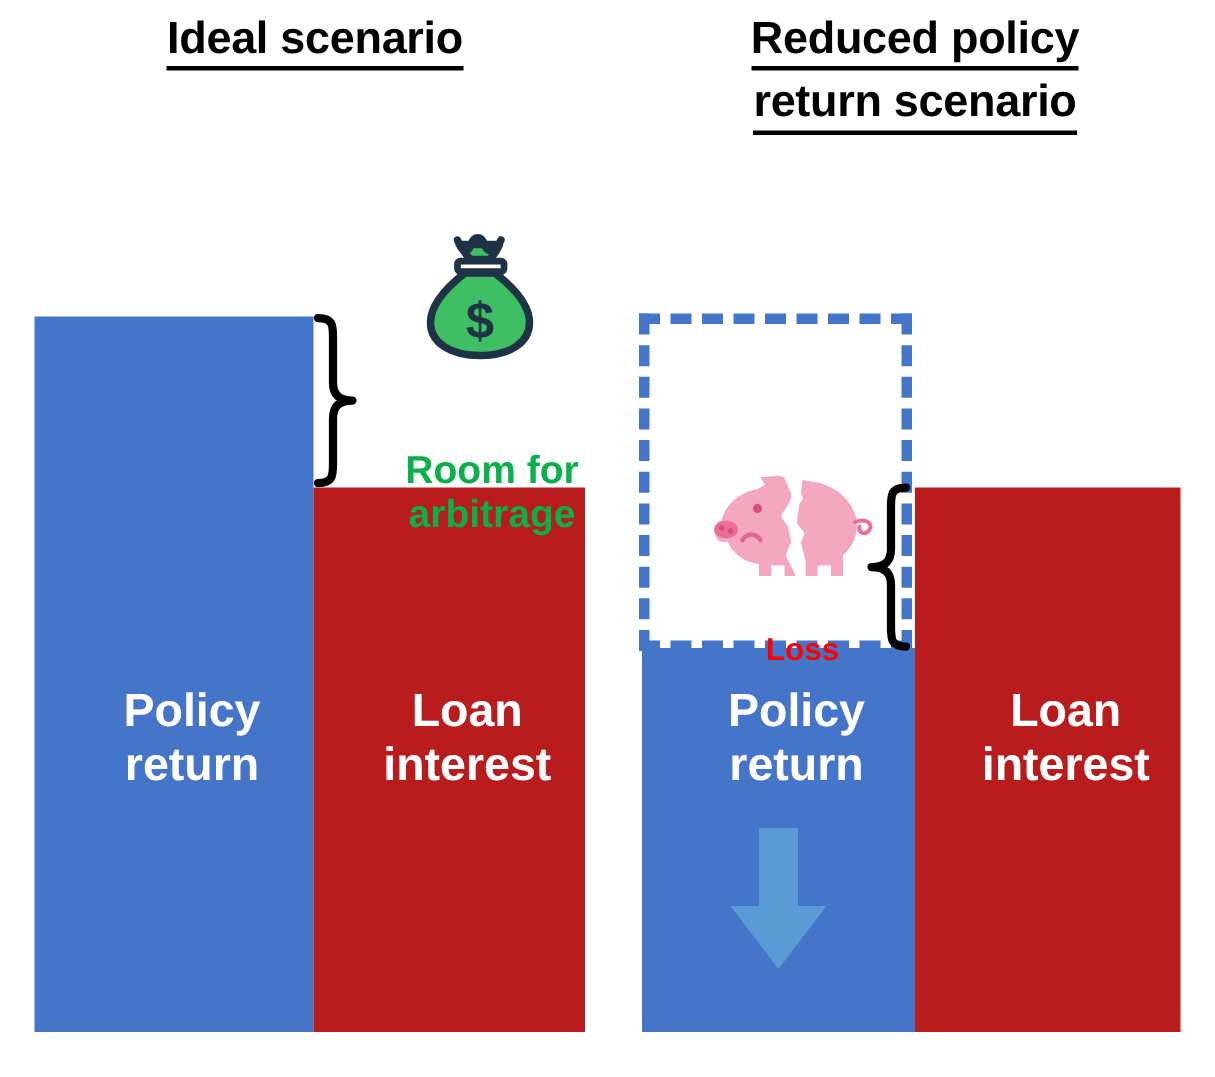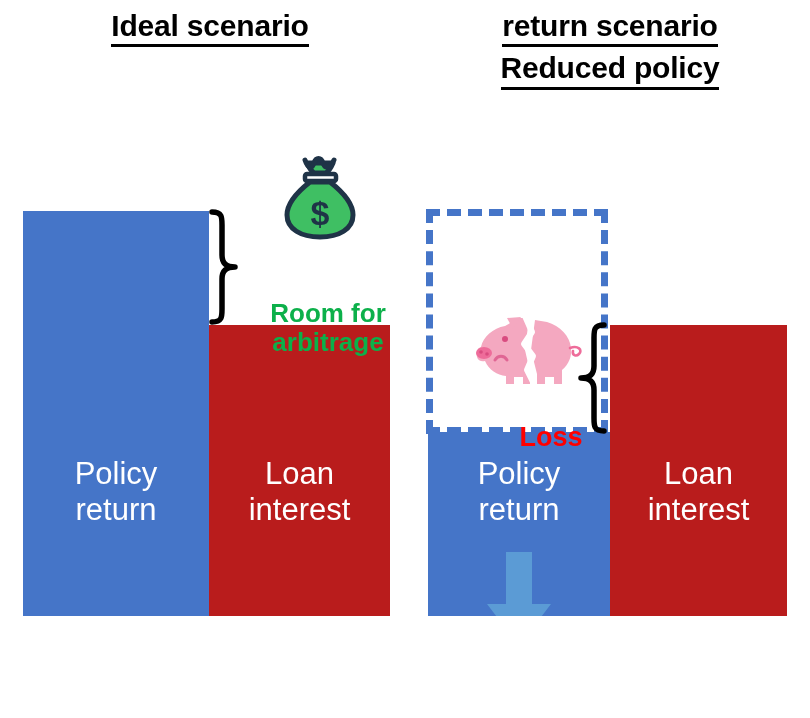--- a/index.html
+++ b/index.html
@@ -6,21 +6,21 @@
     margin: 0;
     padding: 0;
     background: #ffffff;
   }
   body {
     font-family: "Liberation Sans", sans-serif;
   }
   #stage {
     position: relative;
     width: 810px;
-    height: 616px;
+    height: 688px;
     background: #ffffff;
     overflow: hidden;
   }
 
   
   .title {
     position: absolute;
     font-weight: bold;
     color: #000000;
     text-align: center;
@@ -50,25 +50,25 @@
   
   .bar {
     position: absolute;
     box-sizing: border-box;
   }
   .bar-blue { background: #4575C8; }
   .bar-orange { background: #b91c1c; }
 
   .bar-label {
     position: absolute;
-    left: 0;
+    left: 12px;
     width: 100%;
     text-align: center;
     color: #ffffff;
-    font-weight: normal;
+    font-weight: bold;
     font-size: 31px;
     line-height: 1.17;
     white-space: pre-line;
     pointer-events: none;
   }
 
   
   #bar-policy-left  { left: 23px;  top: 211px; width: 186px; height: 491px; }
   #bar-loan-left    { left: 209px; top: 325px; width: 181px; height: 377px; }
   #bar-policy-left .bar-label  { top: 245px; }
@@ -108,24 +108,24 @@
     margin-top: 47px;
   }
   #label-arbitrage {
     left: 243px;
     top: 252px;
     width: 170px;
     font-size: 26px;
     color: #0CB04A;
   }
   #label-loss {
-    left: 496px;
+    left: 480px;
     top: 375px;
     width: 110px;
-    font-size: 27px;
+    font-size: 21px;
     color: #FF0000;
   }
 
   
   #icon-money-bag {
     position: absolute;
     left: 281px;
     top: 155px;
     width: 78px;
     height: 86px;
@@ -170,21 +170,21 @@
     <path d="M26,8 L52,8 C52,8 49,15 45,18 L33,18 C29,15 26,8 26,8 Z" fill="#3FBF63" stroke="#1F3347" stroke-width="5" stroke-linejoin="round"></path>
     <path d="M24,5 C27,14 31,14 33,8 C35,2 40,2 42,8 C44,14 49,14 53,5" fill="none" stroke="#1F3347" stroke-width="5" stroke-linecap="round" stroke-linejoin="round"></path>
     <rect x="24" y="19" width="31" height="7" rx="2" fill="#ffffff" stroke="#1F3347" stroke-width="4.5"></rect>
     <path d="M29,27 C20,34 6,46 6,60 C6,74 20,82 39,82 C58,82 72,74 72,60 C72,46 58,34 49,27 Z" fill="#3FBF63" stroke="#1F3347" stroke-width="5" stroke-linejoin="round"></path>
     <text x="39" y="70" font-family="'Liberation Sans', sans-serif" font-size="34" font-weight="bold" fill="#1F3347" text-anchor="middle">$</text>
   </svg>
 
   <div class="annot" id="label-arbitrage">Room for
 arbitrage</div>
 
-  <div class="title" id="title-right"><span class="tline">return scenario</span><span class="tline">Reduced policy</span></div>
+  <div class="title" id="title-right"><span class="tline">Reduced policy</span><span class="tline">return scenario</span></div>
 
   <div id="ghost-box"></div>
 
   <div class="bar bar-blue" id="bar-policy-right">
     <div class="bar-label">Policy
 return</div>
   </div>
 
   <div class="bar bar-orange" id="bar-loan-right">
     <div class="bar-label">Loan

